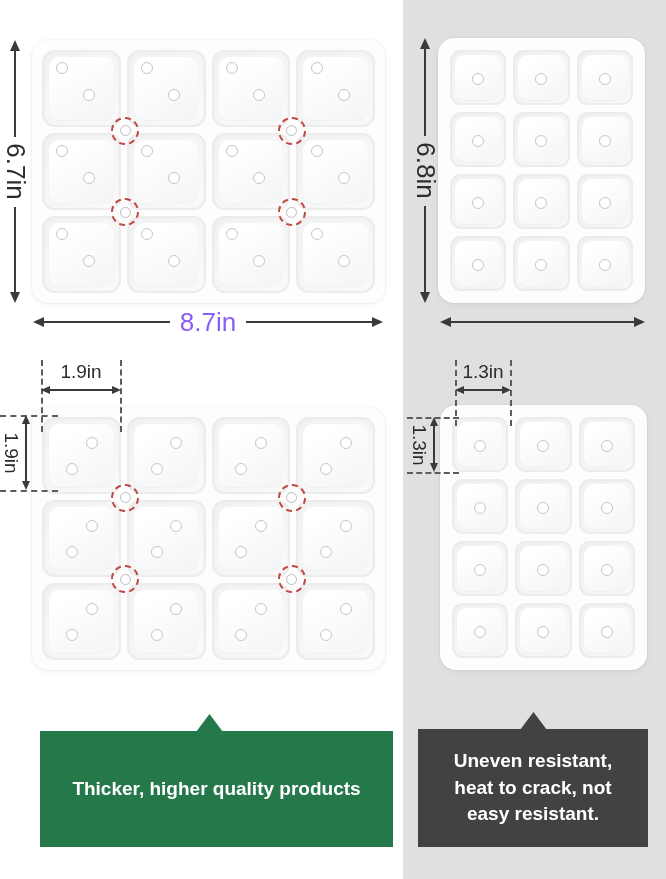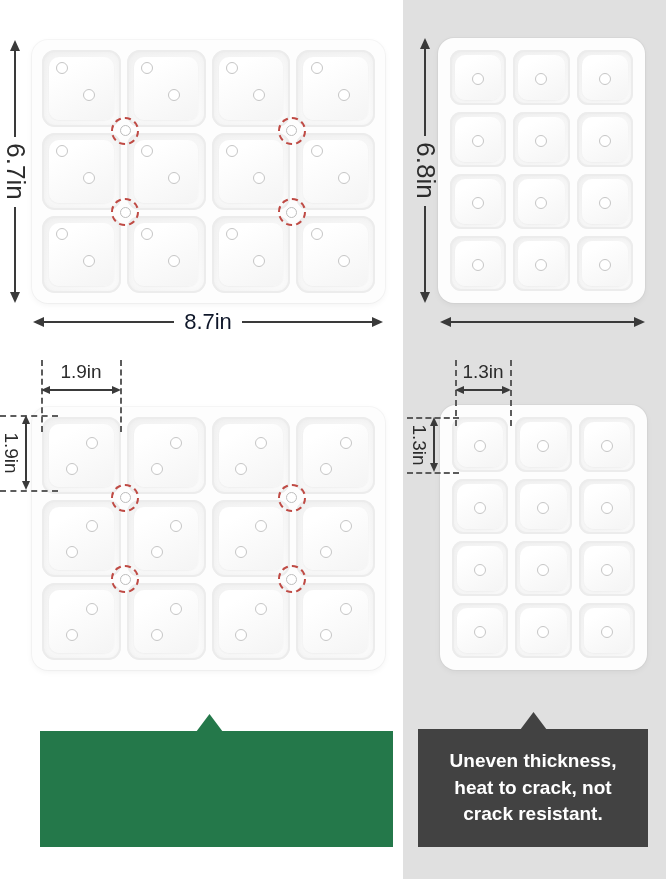--- a/index.html
+++ b/index.html
@@ -50,21 +50,21 @@
     width:11px;height:11px;border-radius:50%;
     background:#fff;border:1.5px solid #bdbdbd;box-sizing:border-box;
   }
 
   
   .hdim{position:absolute;display:flex;align-items:center;color:var(--dim,#3a3a3a);}
   .hline{flex:1;height:2px;background:var(--dim,#3a3a3a);}
   .harr{width:0;height:0;border-top:5px solid transparent;border-bottom:5px solid transparent;}
   .harr.l{border-right:11px solid var(--dim,#3a3a3a);}
   .harr.r{border-left:11px solid var(--dim,#3a3a3a);}
-  .hlabel{padding:0 10px;font-size:22px;color:#0f172a;white-space:nowrap;}
+  .hlabel{padding:0 10px;font-size:26px;color:#8b5cf6;white-space:nowrap;}
 
   .vdim{position:absolute;display:flex;flex-direction:column;align-items:center;color:var(--dim,#3a3a3a);}
   .vline{flex:1;width:2px;background:var(--dim,#3a3a3a);}
   .varr{width:0;height:0;border-left:5px solid transparent;border-right:5px solid transparent;}
   .varr.u{border-bottom:11px solid var(--dim,#3a3a3a);}
   .varr.d{border-top:11px solid var(--dim,#3a3a3a);}
   .vlabel-wrap{height:70px;width:26px;display:flex;align-items:center;justify-content:center;}
   .vlabel{transform:rotate(90deg);font-size:26px;color:#2c2c2c;white-space:nowrap;}
 
   
@@ -390,22 +390,23 @@
     </span>
     <span class="arrow-col">
       <span class="varr u"></span>
       <span class="vline"></span>
       <span class="varr d"></span>
     </span>
   </div>
 
   <div class="pointer" style="left: 196px; top: 714px; width: 27px; height: 18px; background: rgb(36, 120, 74);"></div>
   <div class="callout" style="left: 40px; top: 731px; width: 353px; height: 116px; background: rgb(36, 120, 74);">
+    <span class="line">Thicker, higher quality products</span>
   </div>
 
   <div class="pointer" style="left: 520px; top: 712px; width: 27px; height: 18px; background: rgb(66, 66, 66);"></div>
   <div class="callout" style="left: 418px; top: 729px; width: 230px; height: 118px; background: rgb(66, 66, 66);">
-    <span class="line">Uneven thickness,</span>
+    <span class="line">Uneven resistant,</span>
     <span class="line">heat to crack, not</span>
-    <span class="line">crack resistant.</span>
+    <span class="line">easy resistant.</span>
   </div>
 
 </div>
 
 </body></html>

